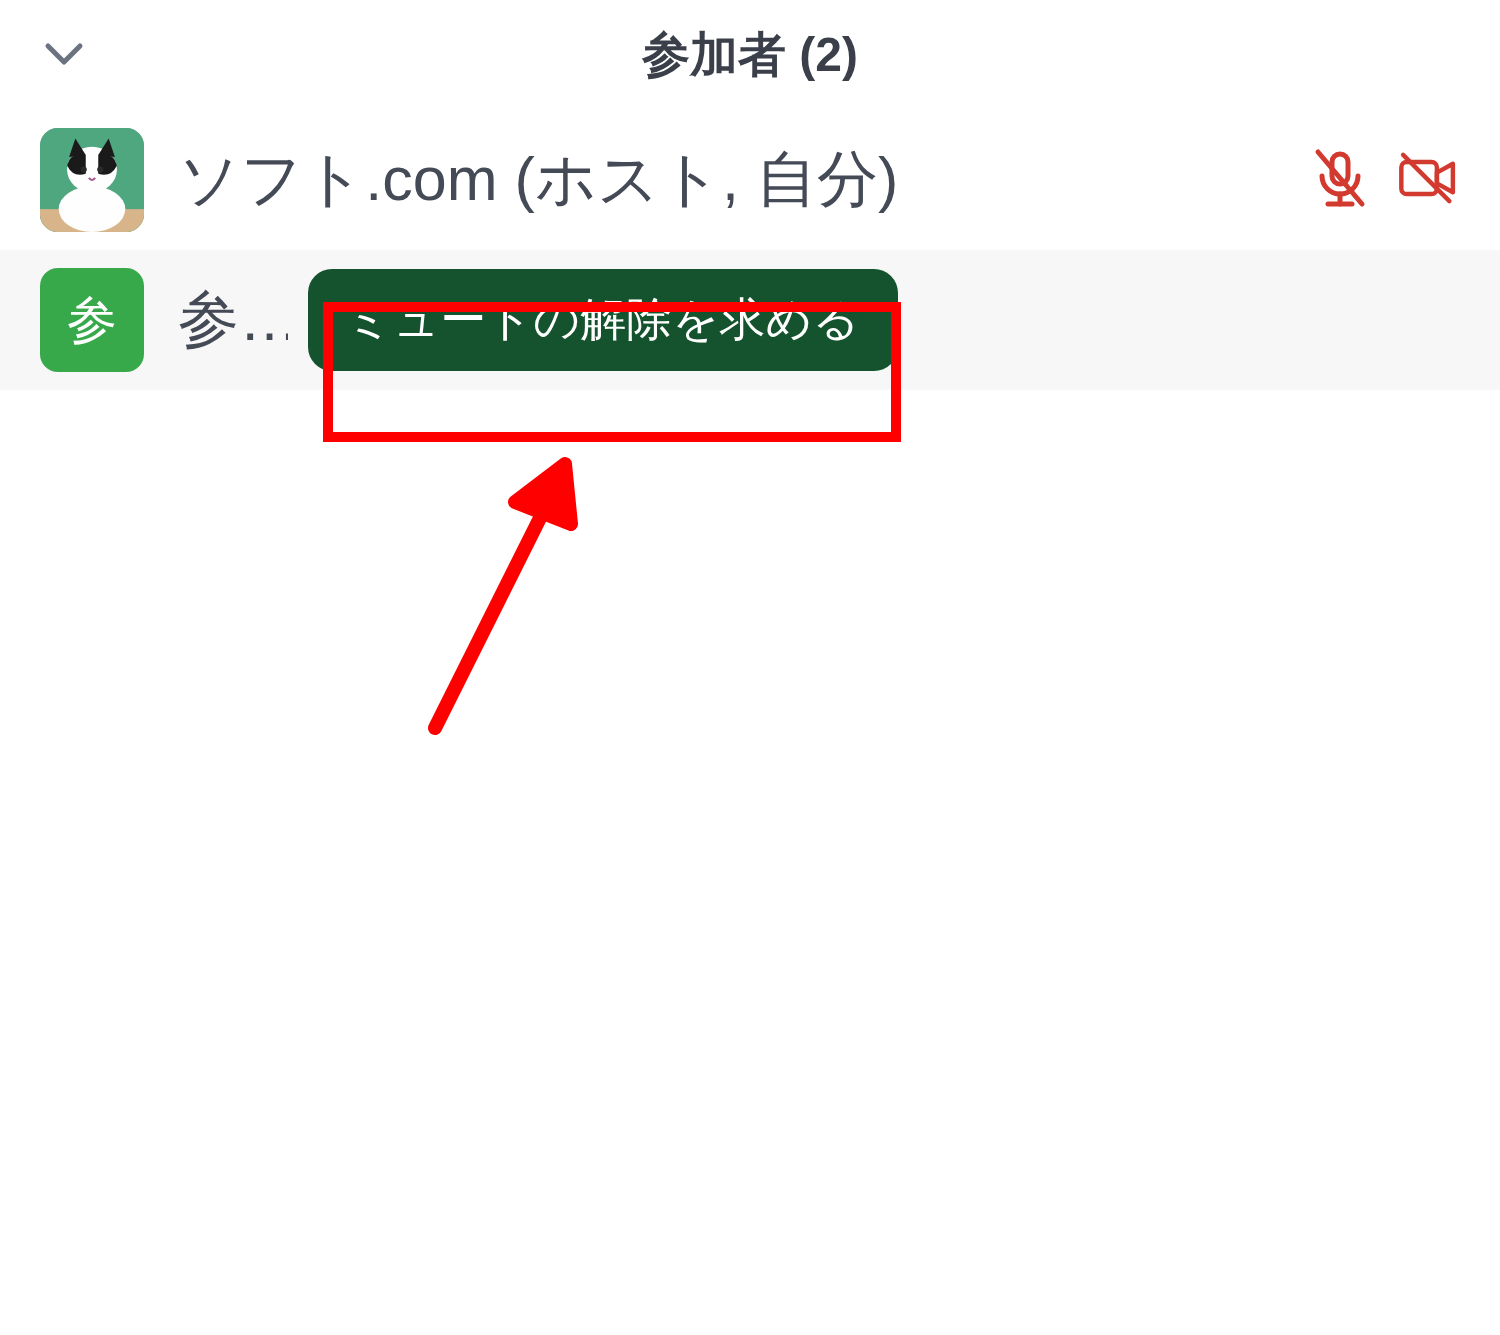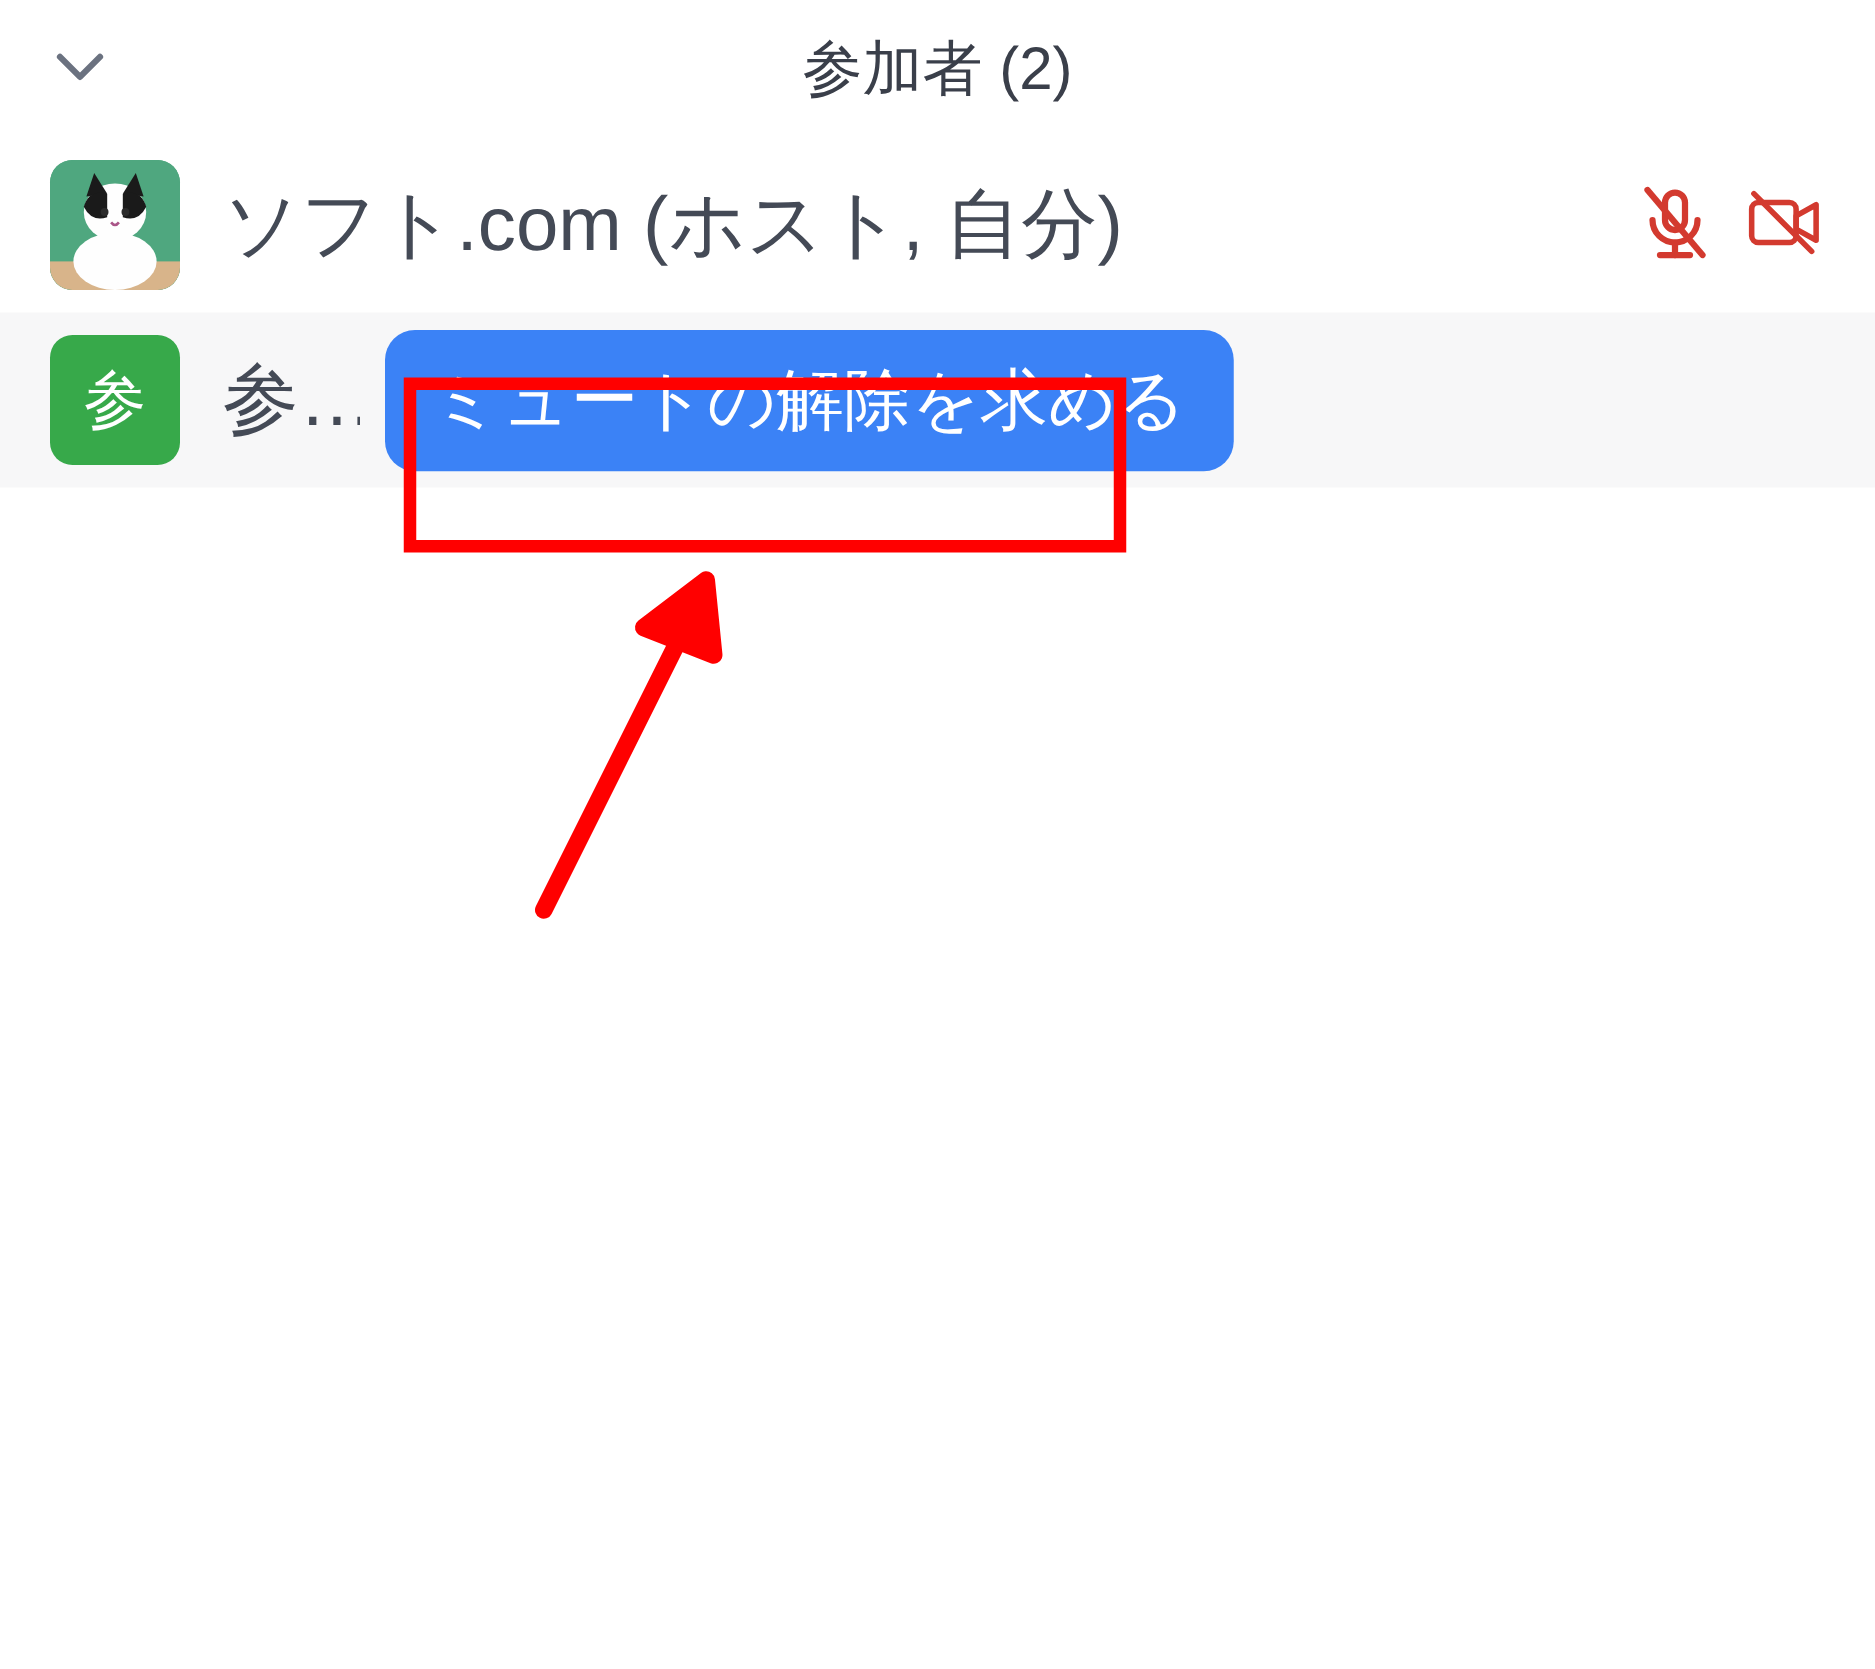--- a/index.html
+++ b/index.html
@@ -25,21 +25,21 @@
       position: absolute;
       left: 40px;
       top: 50%;
       transform: translateY(-50%);
       cursor: pointer;
     }
     .collapse-icon svg { width: 48px; height: 38px; }
     .title {
       font-size: 48px;
       color: #3a3f4a;
-      font-weight: 400;
+      font-weight: 700;
     }
     .row {
       display: flex;
       align-items: center;
       padding: 18px 40px 18px 40px;
       height: 140px;
       position: relative;
     }
     .row-hover { background: #f7f7f8; }
     .avatar {
@@ -79,23 +79,23 @@
       gap: 24px;
     }
     .status-icons svg { width: 64px; height: 64px; }
     .actions {
       display: flex;
       align-items: center;
       gap: 22px;
       margin-left: 20px;
     }
     .btn {
-      background: #3b82f6;
+      background: #14532d;
       color: #fff;
-      font-size: 54px;
+      font-size: 46px;
       font-weight: 500;
       border: none;
       border-radius: 24px;
       padding: 20px 38px;
       cursor: pointer;
       display: flex;
       align-items: center;
       gap: 14px;
       white-space: nowrap;
     }

